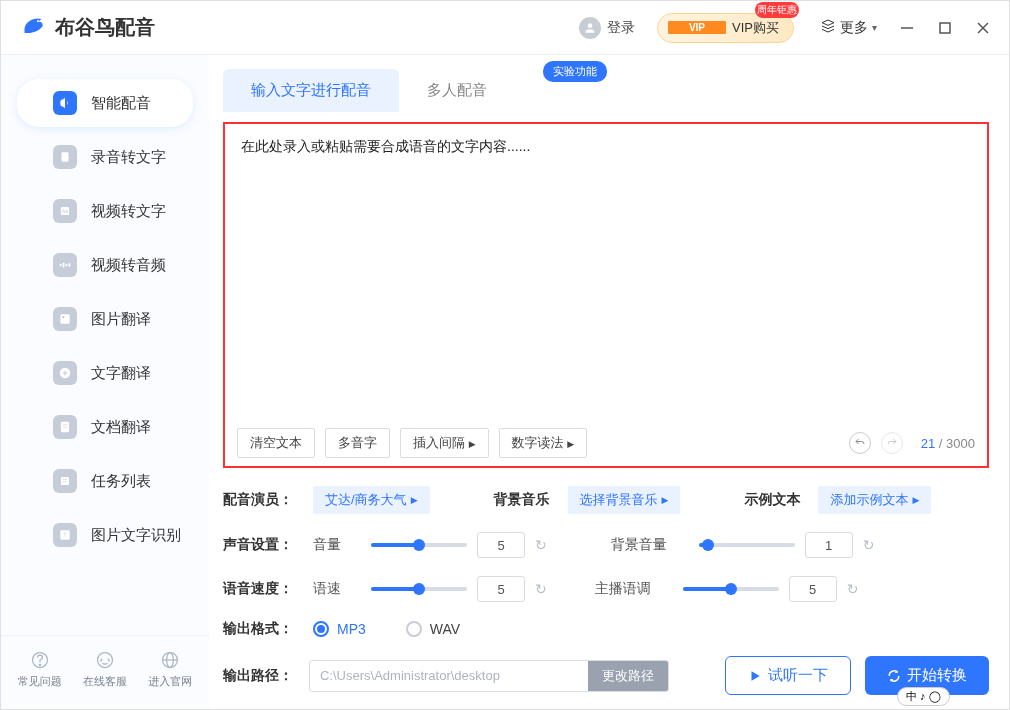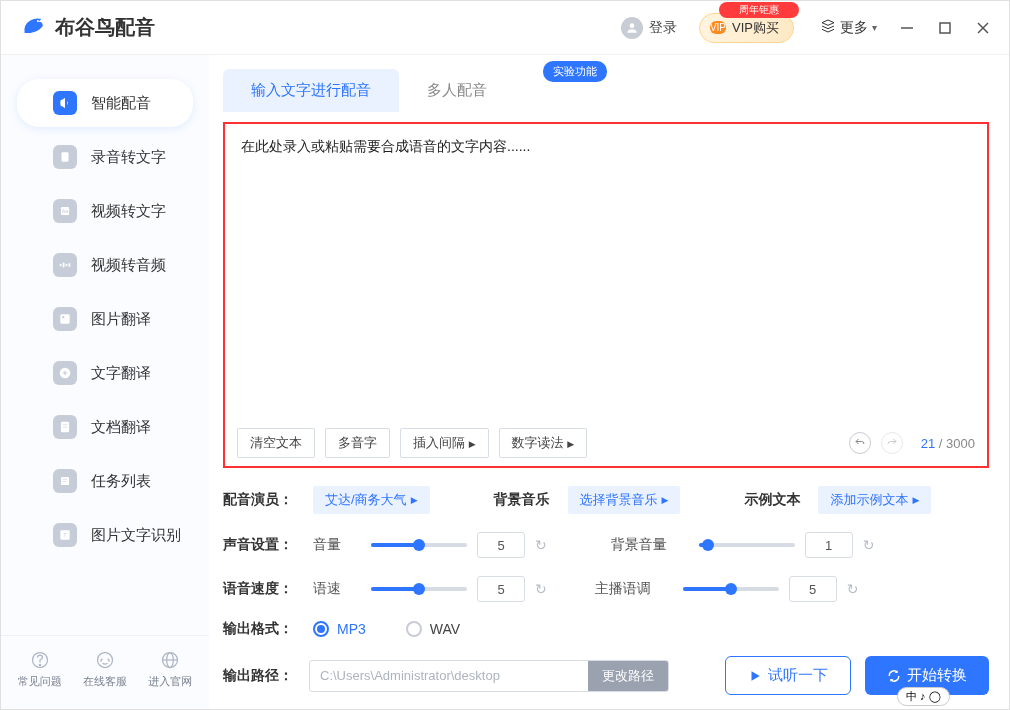--- a/index.html
+++ b/index.html
@@ -8,23 +8,23 @@
 .titlebar { height: 54px; display: flex; align-items: center; padding: 0 18px; border-bottom: 1px solid #f0f0f0; }
 .logo-group { display: flex; align-items: center; gap: 8px; }
 .logo-icon svg { width: 28px; height: 28px; }
 .app-title { font-size: 20px; font-weight: 600; color: #333; }
 .titlebar-spacer { flex: 1; }
 .login-group { display: flex; align-items: center; gap: 6px; margin-right: 22px; cursor: pointer; }
 .avatar-icon { width: 22px; height: 22px; border-radius: 50%; background: #c8ccd4; display: flex; align-items: center; justify-content: center; }
 .avatar-icon svg { width: 14px; height: 14px; fill: #fff; }
 .login-text { font-size: 14px; color: #444; }
 .vip-pill { position: relative; background: linear-gradient(90deg,#fff4e0,#ffe9c4); border: 1px solid #ffd690; border-radius: 18px; padding: 5px 14px 5px 10px; display: flex; align-items: center; gap: 6px; cursor: pointer; margin-right: 26px; }
-.vip-badge { background: #ff8a1f; color: #fff; font-size: 10px; font-weight: 400; border-radius: 6px; padding: 1px 0; }
+.vip-badge { background: #ff8a1f; color: #fff; font-size: 10px; font-weight: 700; border-radius: 1px; padding: 1px 21px; }
 .vip-text { font-size: 13px; color: #333; }
-.promo-tag { position: absolute; top: -12px; right: -6px; background: #ff3b3b; color: #fff; font-size: 10px; padding: 1px 20px; border-radius: 8px; }
+.promo-tag { position: absolute; top: -12px; right: -6px; background: #ff3b3b; color: #fff; font-size: 10px; padding: 1px 2px; border-radius: 8px; }
 .more-group { display: flex; align-items: center; gap: 4px; margin-right: 22px; cursor: pointer; }
 .more-icon svg { width: 16px; height: 16px; }
 .more-text { font-size: 14px; color: #333; }
 .chev-down { font-size: 10px; color: #666; }
 .win-btns { display: flex; gap: 22px; align-items: center; }
 .win-btn { width: 16px; height: 16px; cursor: pointer; display: flex; align-items: center; justify-content: center; color: #555; }
 .body-area { flex: 1; display: flex; min-height: 0; }
 .sidebar { width: 208px; background: #fbfcff; display: flex; flex-direction: column; padding-top: 18px; }
 .side-list { flex: 1; }
 .side-item { display: flex; align-items: center; gap: 14px; padding: 12px 10px 12px 36px; margin: 6px 16px; border-radius: 22px; cursor: pointer; }

